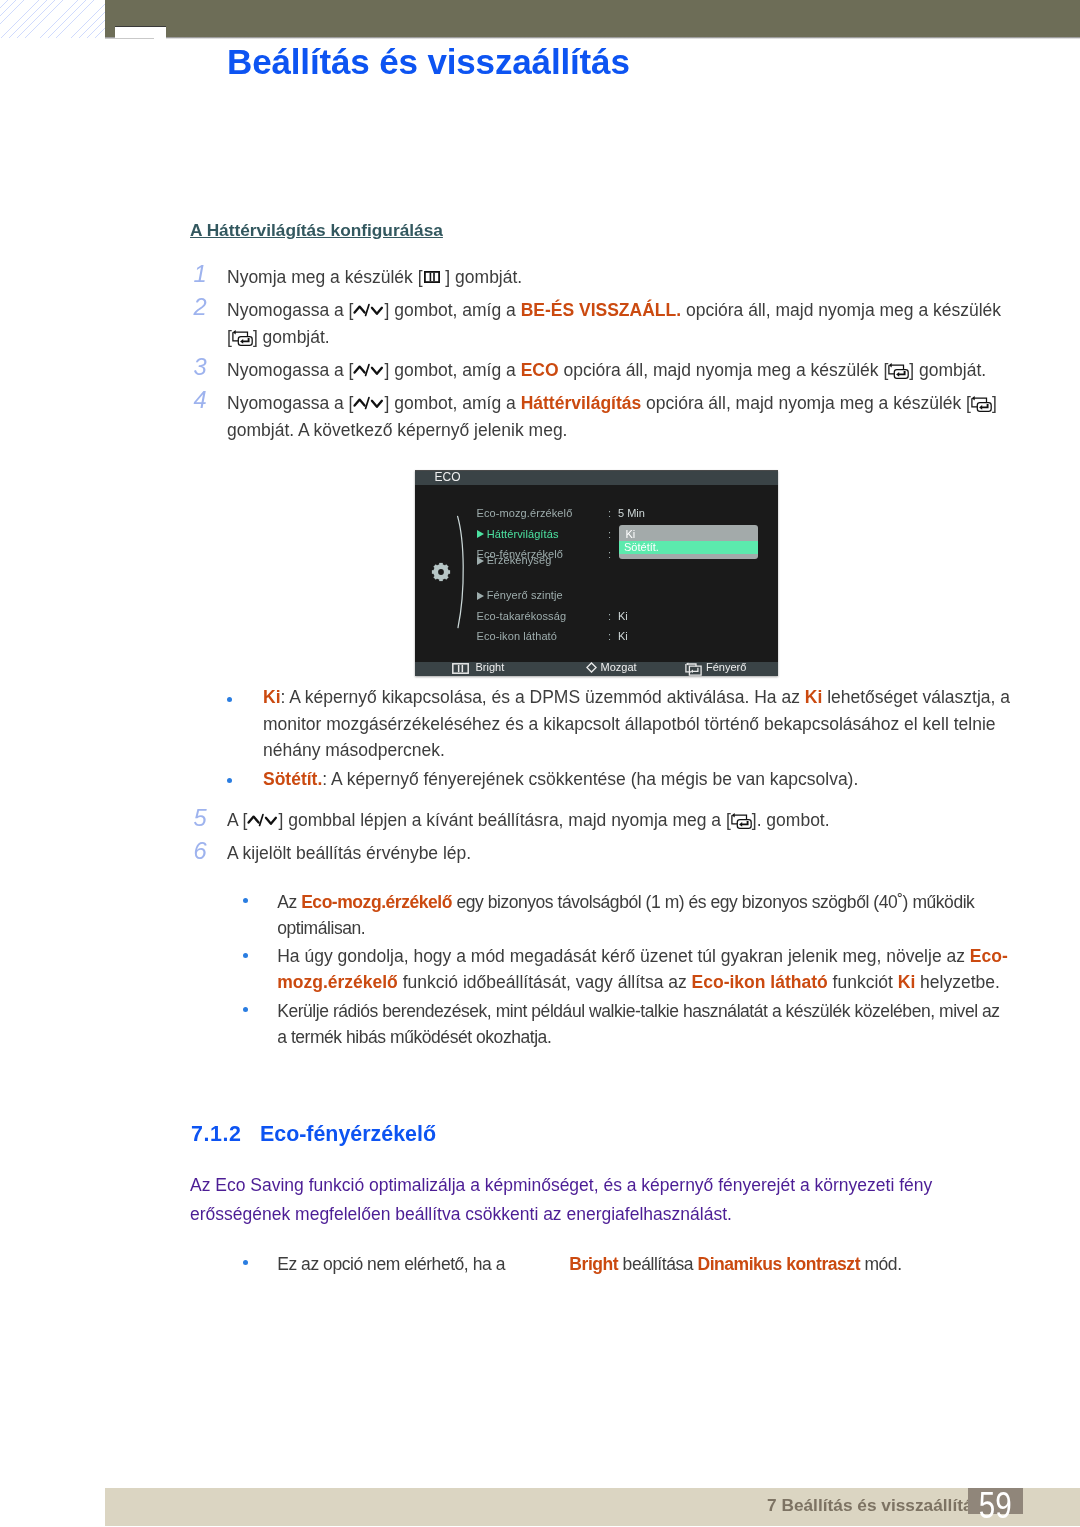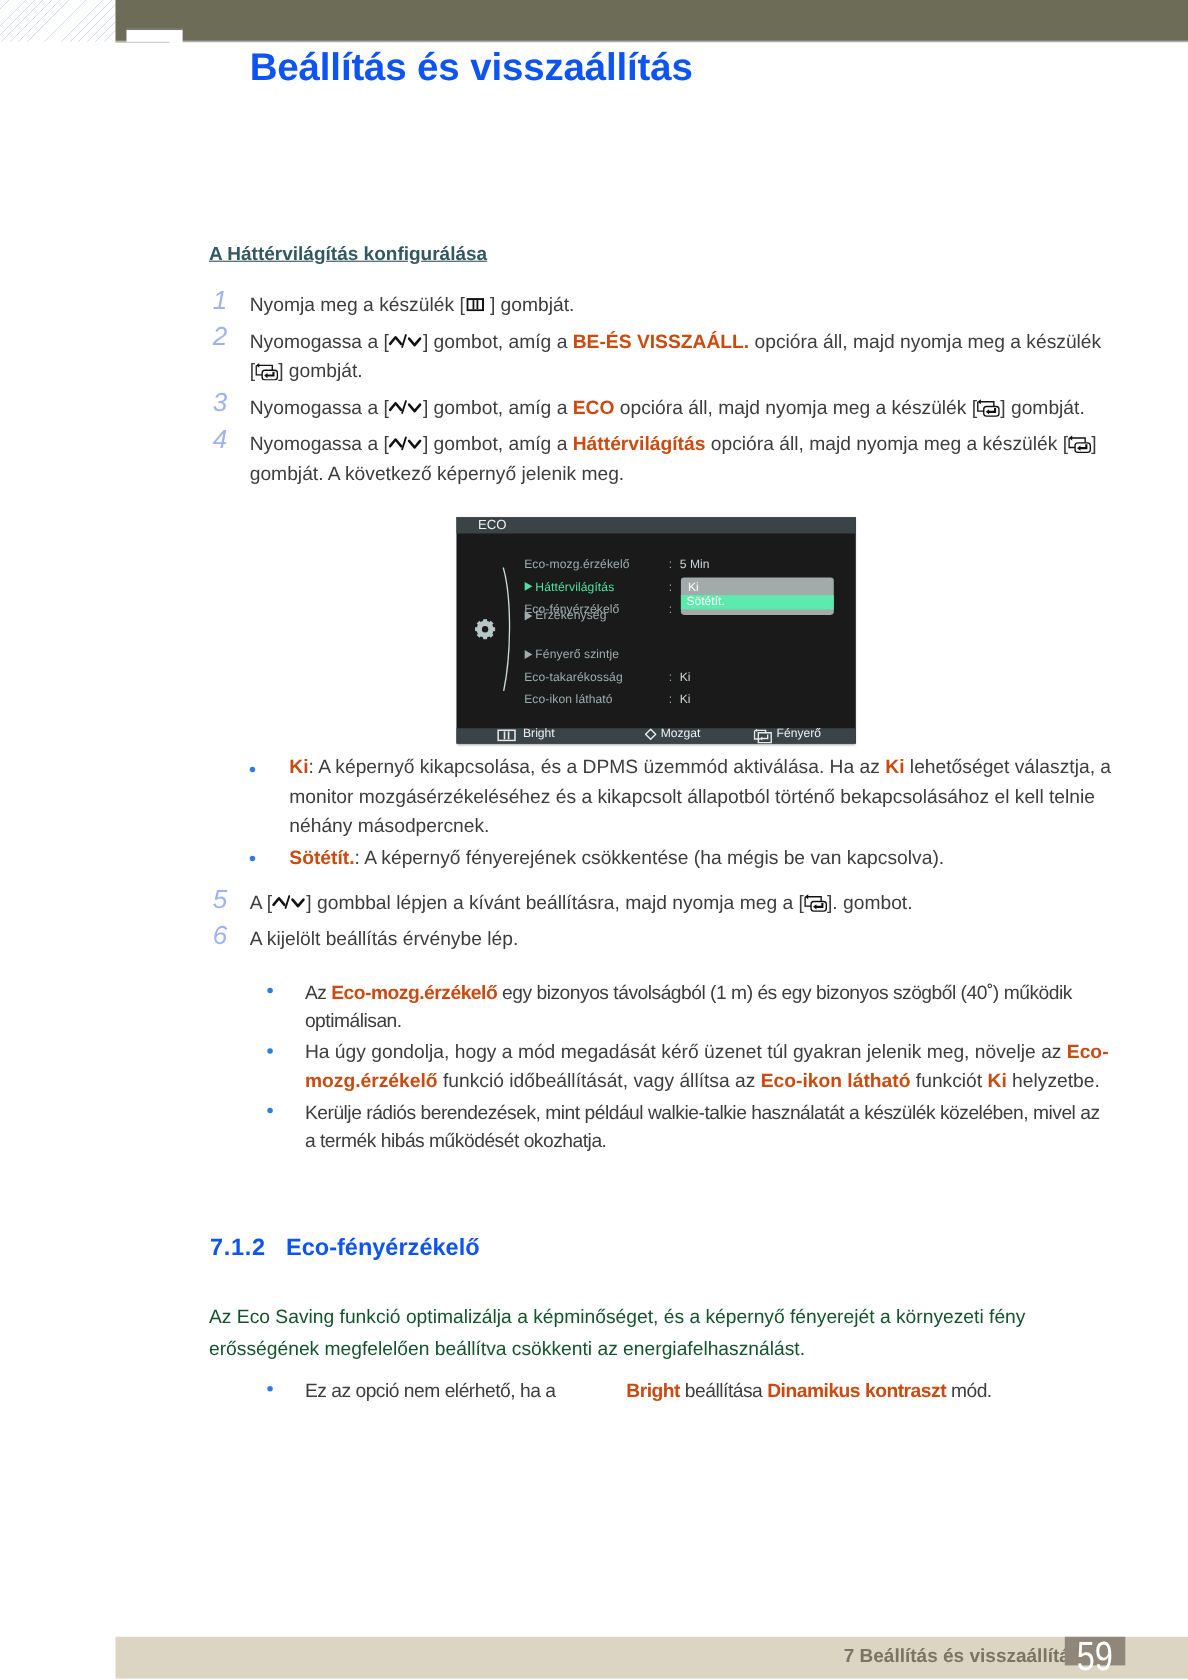--- a/index.html
+++ b/index.html
@@ -77,21 +77,21 @@
       border-radius:3px;}
   .ddo1{position:absolute;left:6.5px;top:3px;font-size:11px;color:#ffffff;line-height:13px;}
   .ddo2{position:absolute;left:0px;top:16px;width:139px;height:12.5px;background:#5ceaad;}
   .ddo2 span{position:absolute;left:5px;top:-0.5px;font-size:11px;color:#ffffff;line-height:13px;}
 
   
   .subsec{position:absolute;left:191px;top:1124px;font-size:21.4px;font-weight:bold;
       color:#0d54f2;line-height:21px;}
   .subsec .n{display:inline-block;width:69px;letter-spacing:0.6px;}
   .subbody{position:absolute;left:190px;top:1171px;width:860px;white-space:nowrap;font-size:17.5px;
-      line-height:28.5px;color:#14532d;margin-top:12px;}
+      line-height:28.5px;color:#4c1d95;}
 
   
   .footbar{position:absolute;left:105px;top:1488px;width:975px;height:38px;background:#dbd5c2;}
   .foottext{position:absolute;left:735px;top:1495px;font-size:17.3px;font-weight:bold;
       color:#7d7363;white-space:nowrap;margin-left:32px;}
   .pagenum{position:absolute;left:968px;top:1488px;width:54.5px;height:26px;background:#90867a;}
   .pagenum span{position:absolute;left:0;width:54.5px;top:-1px;text-align:center;font-size:37px;
       color:#ffffff;display:block;transform:scaleX(0.80);transform-origin:50% 50%;line-height:38px;}
   .ic-menu{vertical-align:baseline;position:relative;top:0px;margin:0 1px;}
   .ic-ud{vertical-align:baseline;position:relative;top:2px;margin:0 0px;}

